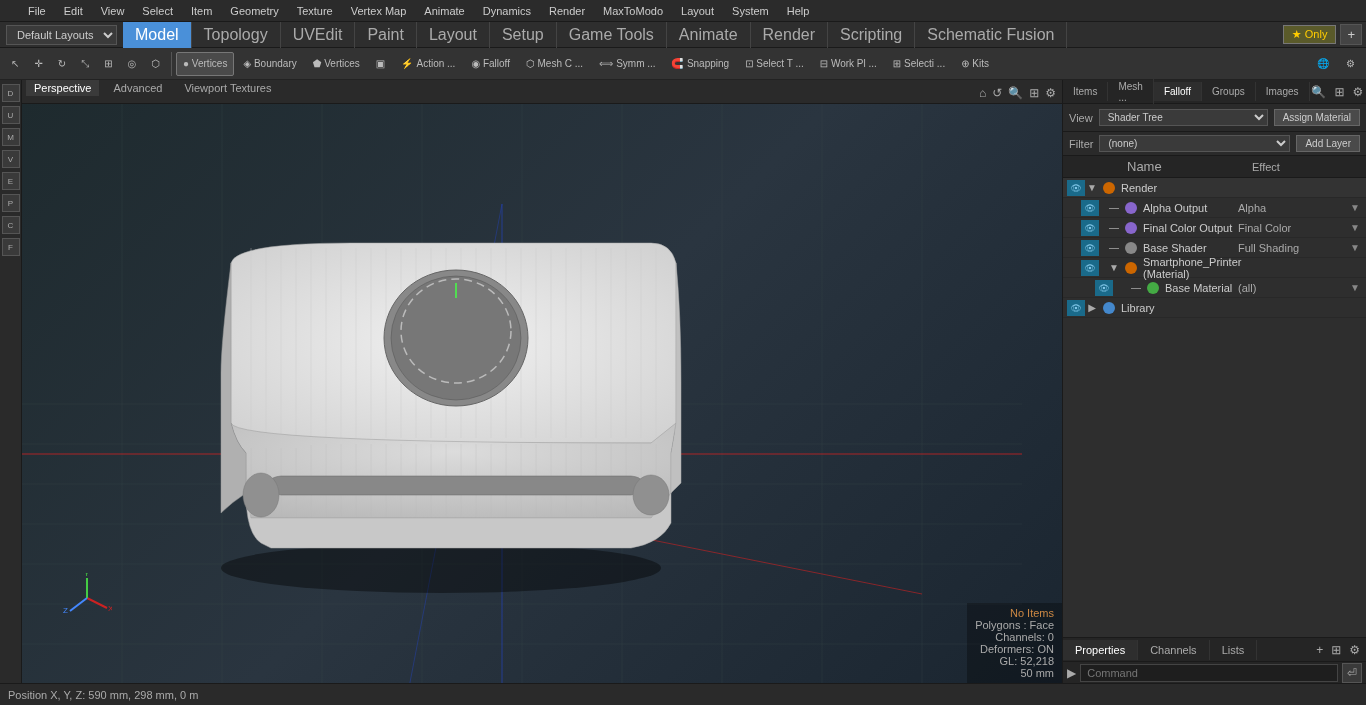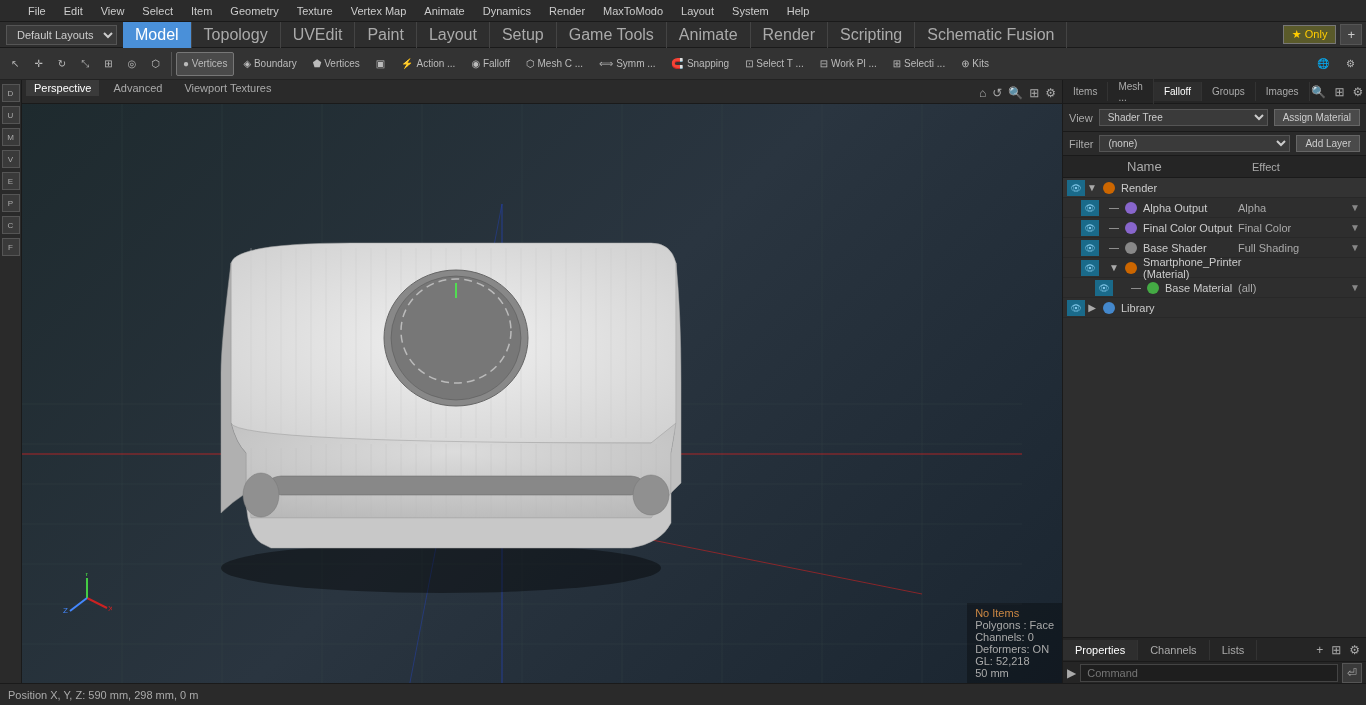--- a/index.html
+++ b/index.html
@@ -32,21 +32,21 @@
     .left-tool { width: 18px; height: 18px; background: #3a3a3a; border: 1px solid #555; display: flex; align-items: center; justify-content: center; cursor: pointer; font-size: 8px; color: #aaa; margin-bottom: 2px; }
 
     
     #viewport { flex: 1; position: relative; background: #2d2d2d; overflow: hidden; }
     #viewport-tabs { display: flex; align-items: flex-start; height: 24px; background: #2a2a2a; border-bottom: 1px solid #1a1a1a; padding: 0 4px; gap: 6px; }
     .vp-tab { padding: 2px 8px; color: #aaa; font-size: 11px; cursor: pointer; }
     .vp-tab.active { color: #fff; background: #3a3a3a; }
     #viewport-content { width: 100%; height: calc(100% - 24px); position: relative; background: linear-gradient(135deg, #1e2a2e 0%, #2a3540 50%, #1a2530 100%); }
 
     
-    #vp-info { position: absolute; bottom: 0; right: 0; padding: 4px 8px; font-size: 11px; color: #aaa; background: rgba(0,0,0,0.3); }
+    #vp-info { position: absolute; bottom: 0; right: 0; text-align: right; padding: 4px 8px; font-size: 11px; color: #aaa; background: rgba(0,0,0,0.3); }
     #vp-info .no-items { color: #cc8844; }
 
     
     #status-bar { height: 22px; background: #2a2a2a; border-top: 1px solid #1a1a1a; display: flex; align-items: center; padding: 0 8px; font-size: 11px; color: #aaa; }
 
     
     #right-panel { width: 304px; background: #2e2e2e; border-left: 1px solid #1a1a1a; display: flex; flex-direction: column; }
 
     
     #rp-tabs { display: flex; align-items: center; height: 24px; background: #252525; border-bottom: 1px solid #1a1a1a; }

